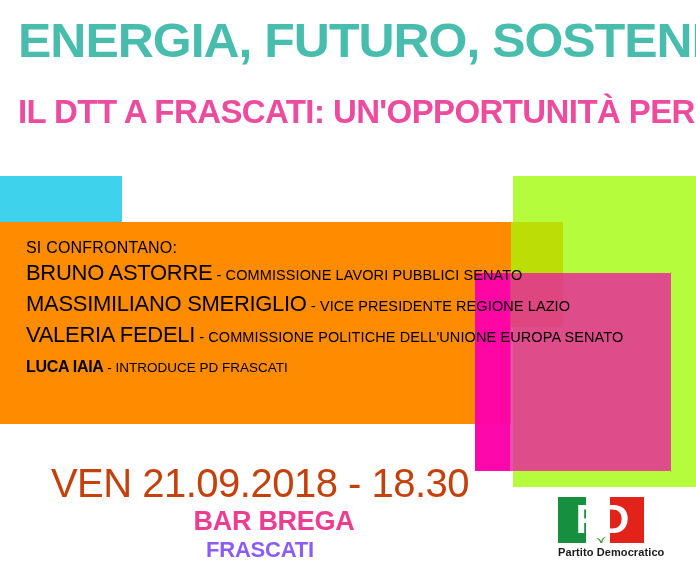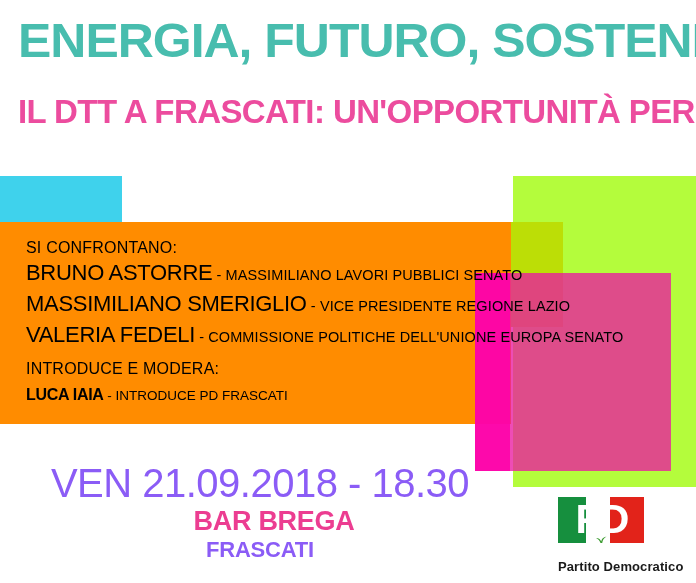--- a/index.html
+++ b/index.html
@@ -97,21 +97,21 @@
   .moderator .rl { font-size:13.5px; font-weight:normal; }
 
   
   .footer {
     position:absolute;
     left:0; top:460px; width:520px;
     z-index:30;
     text-align:center;
   }
   .date-line {
-    color:#8b5cf6;
+    color:#c2410c;
     font-size:40px;
     font-weight:normal;
     letter-spacing:-0.5px;
     line-height:46px;
     white-space:nowrap;
   }
   .venue-line {
     color:#ec3d91;
     font-size:27px;
     font-weight:bold;
@@ -157,25 +157,25 @@
   }
   .pd-sprig {
     position:absolute;
     left:36px; top:36px;
     width:14px; height:12px;
     z-index:3;
   }
   .pd-caption {
     width:86px;
     text-align:left;
-    font-size:13px;
+    font-size:11px;
     font-weight:bold;
     color:#1a1a1a;
     letter-spacing:0.1px;
-    margin-top:16px;
+    margin-top:3px;
     white-space:nowrap;
   }
 </style>
 </head>
 <body>
 
 <div id="poster">
 
   <div class="headline-area">
     <div class="headline">ENERGIA, FUTURO, SOSTENIBILITÀ</div>
@@ -188,32 +188,31 @@
   <div class="blk blk-teal"></div>
   <div class="blk blk-orange"></div>
   <div class="blk blk-magenta"></div>
   <div class="blk blk-magenta-2"></div>
 
   <div class="content">
 
     <div class="lead-in">SI CONFRONTANO:</div>
 
     <div class="speaker">
-      <span class="nm">BRUNO ASTORRE</span><span class="rl"> - </span><span class="rl">MASSIMILIANO LAVORI PUBBLICI SENATO</span>
+      <span class="nm">BRUNO ASTORRE</span><span class="rl"> - </span><span class="rl">COMMISSIONE LAVORI PUBBLICI SENATO</span>
     </div>
 
     <div class="speaker">
       <span class="nm">MASSIMILIANO SMERIGLIO</span><span class="rl"> - </span><span class="rl">VICE PRESIDENTE REGIONE LAZIO</span>
     </div>
 
     <div class="speaker">
       <span class="nm">VALERIA FEDELI</span><span class="rl"> - </span><span class="rl">COMMISSIONE POLITICHE DELL'UNIONE EUROPA SENATO</span>
     </div>
 
-    <div class="lead-in">INTRODUCE E MODERA:</div>
 
     <div class="moderator">
       <span class="nm">LUCA IAIA</span><span class="rl"> - </span><span class="rl">INTRODUCE PD FRASCATI</span>
     </div>
 
   </div>
 
   <div class="footer">
     <div class="date-line">VEN 21.09.2018 - 18.30</div>
     <div class="venue-line">BAR BREGA</div>

